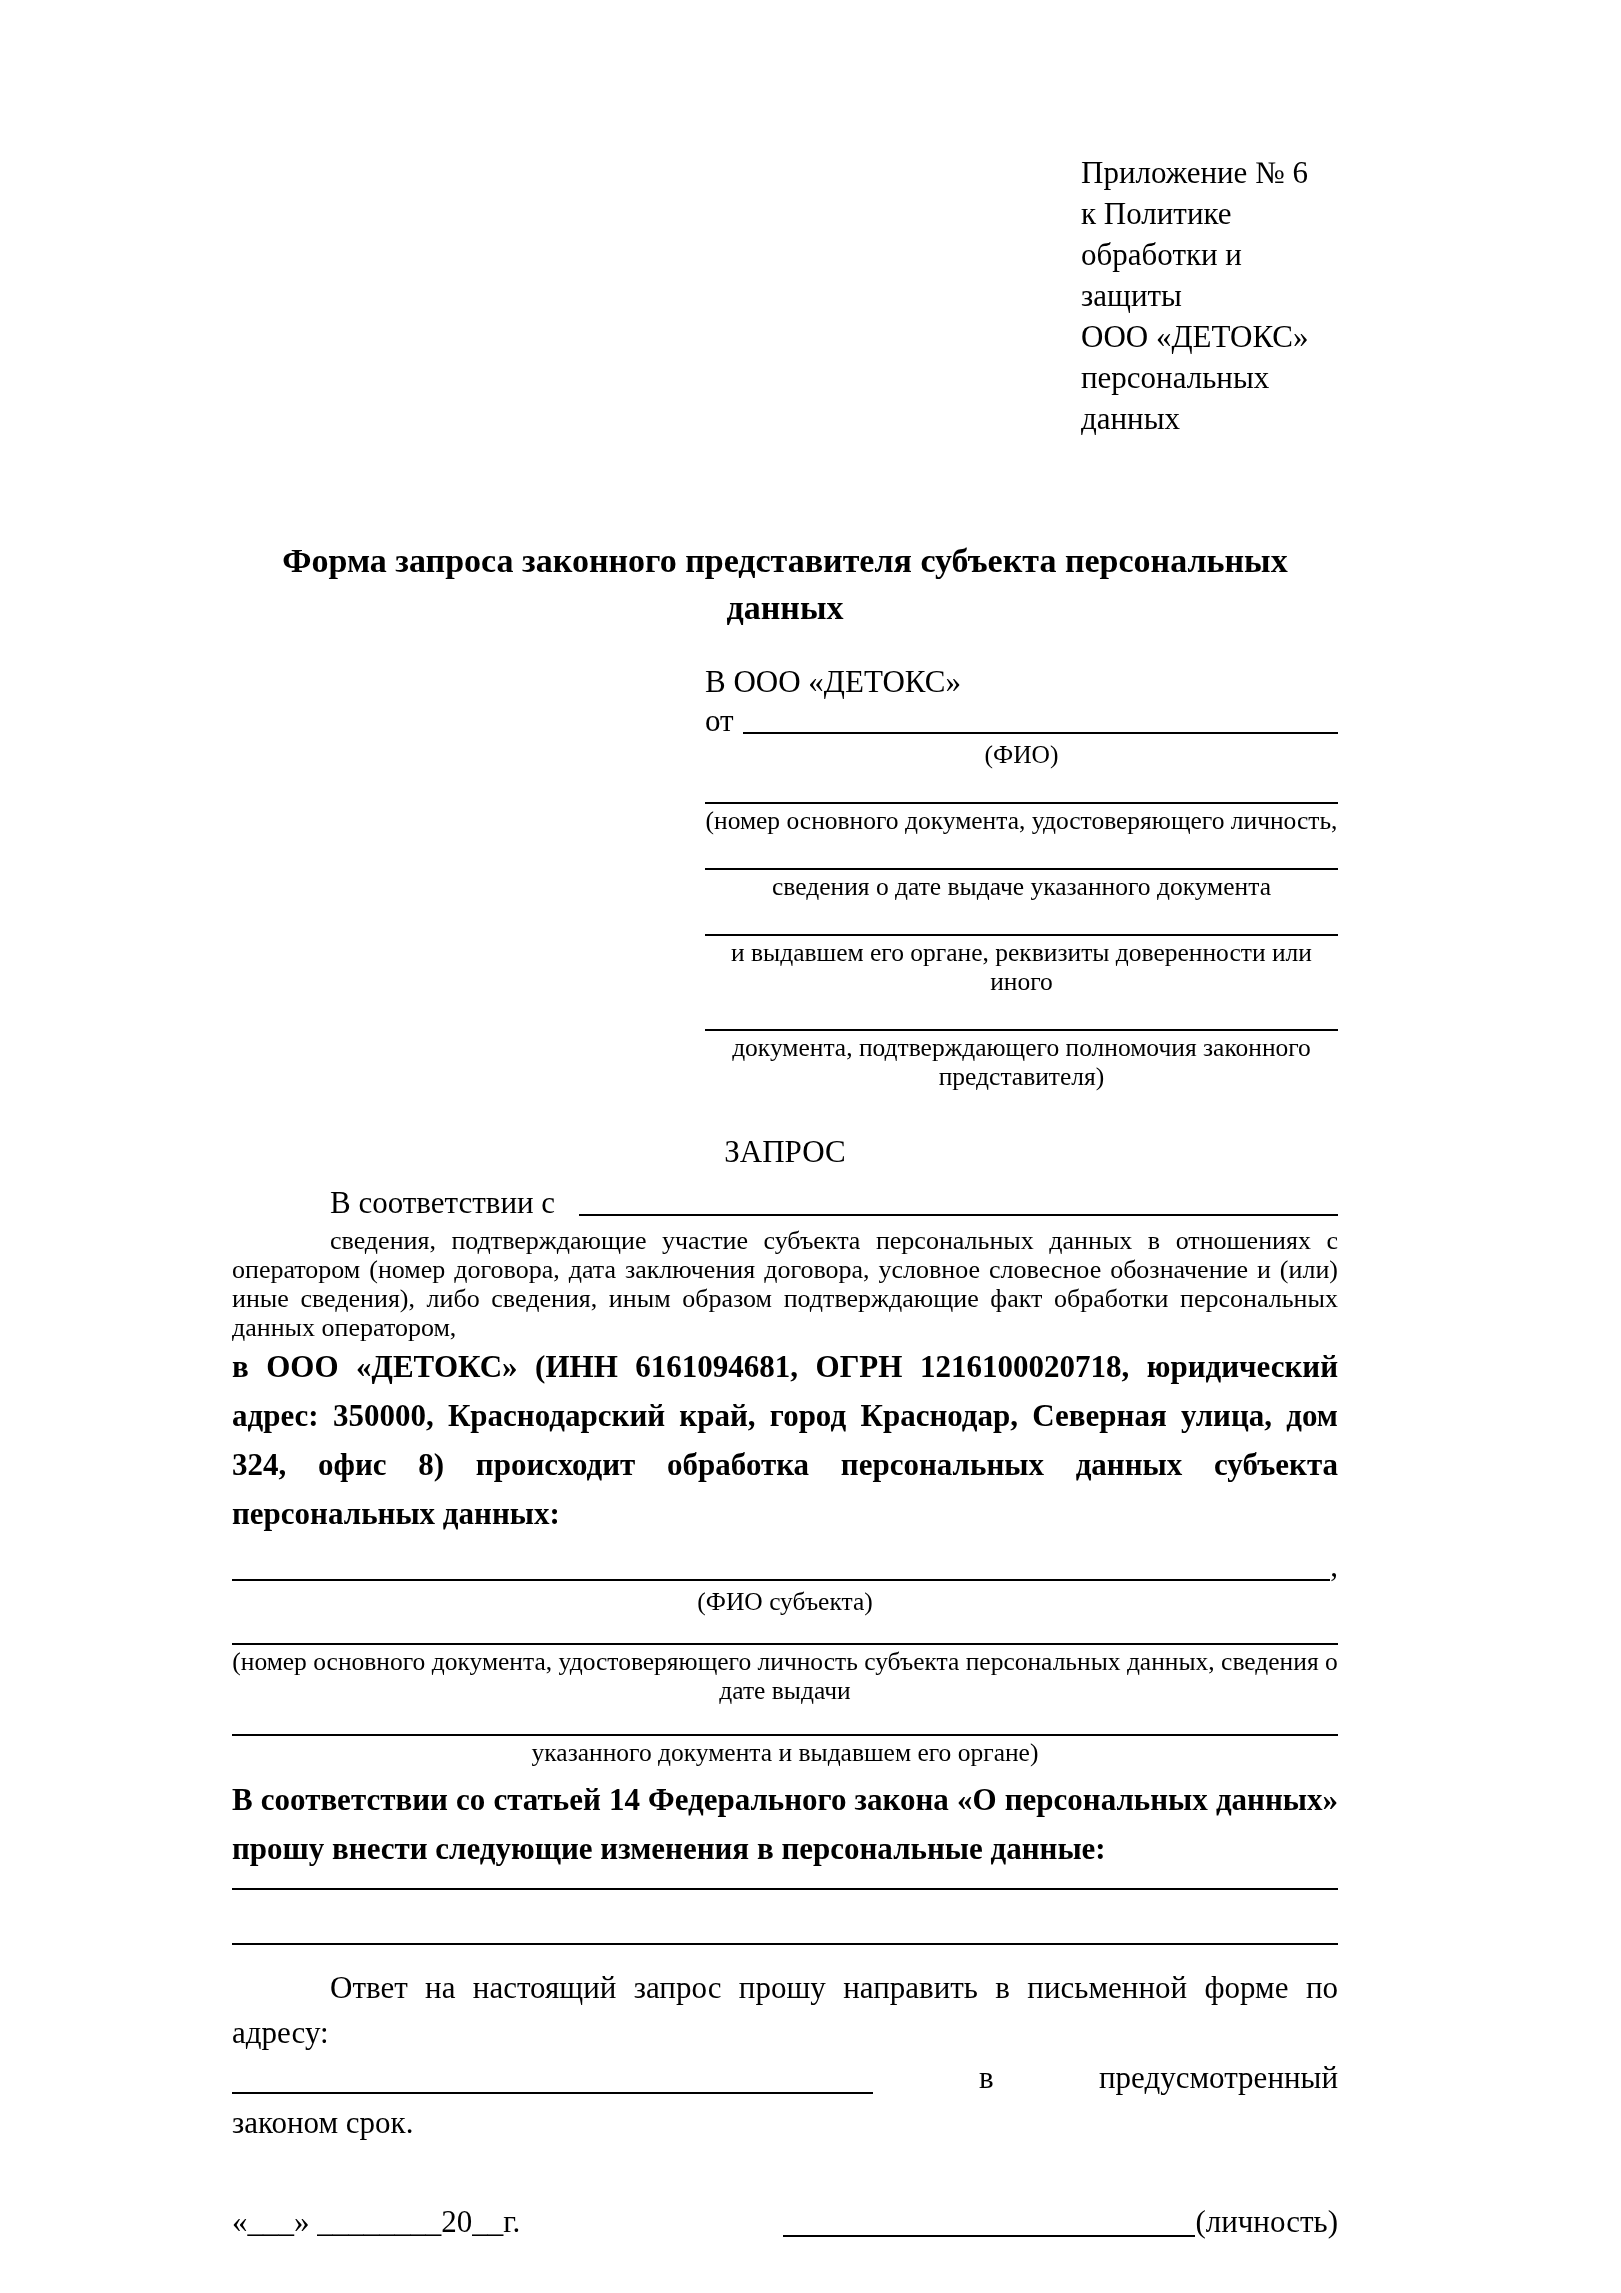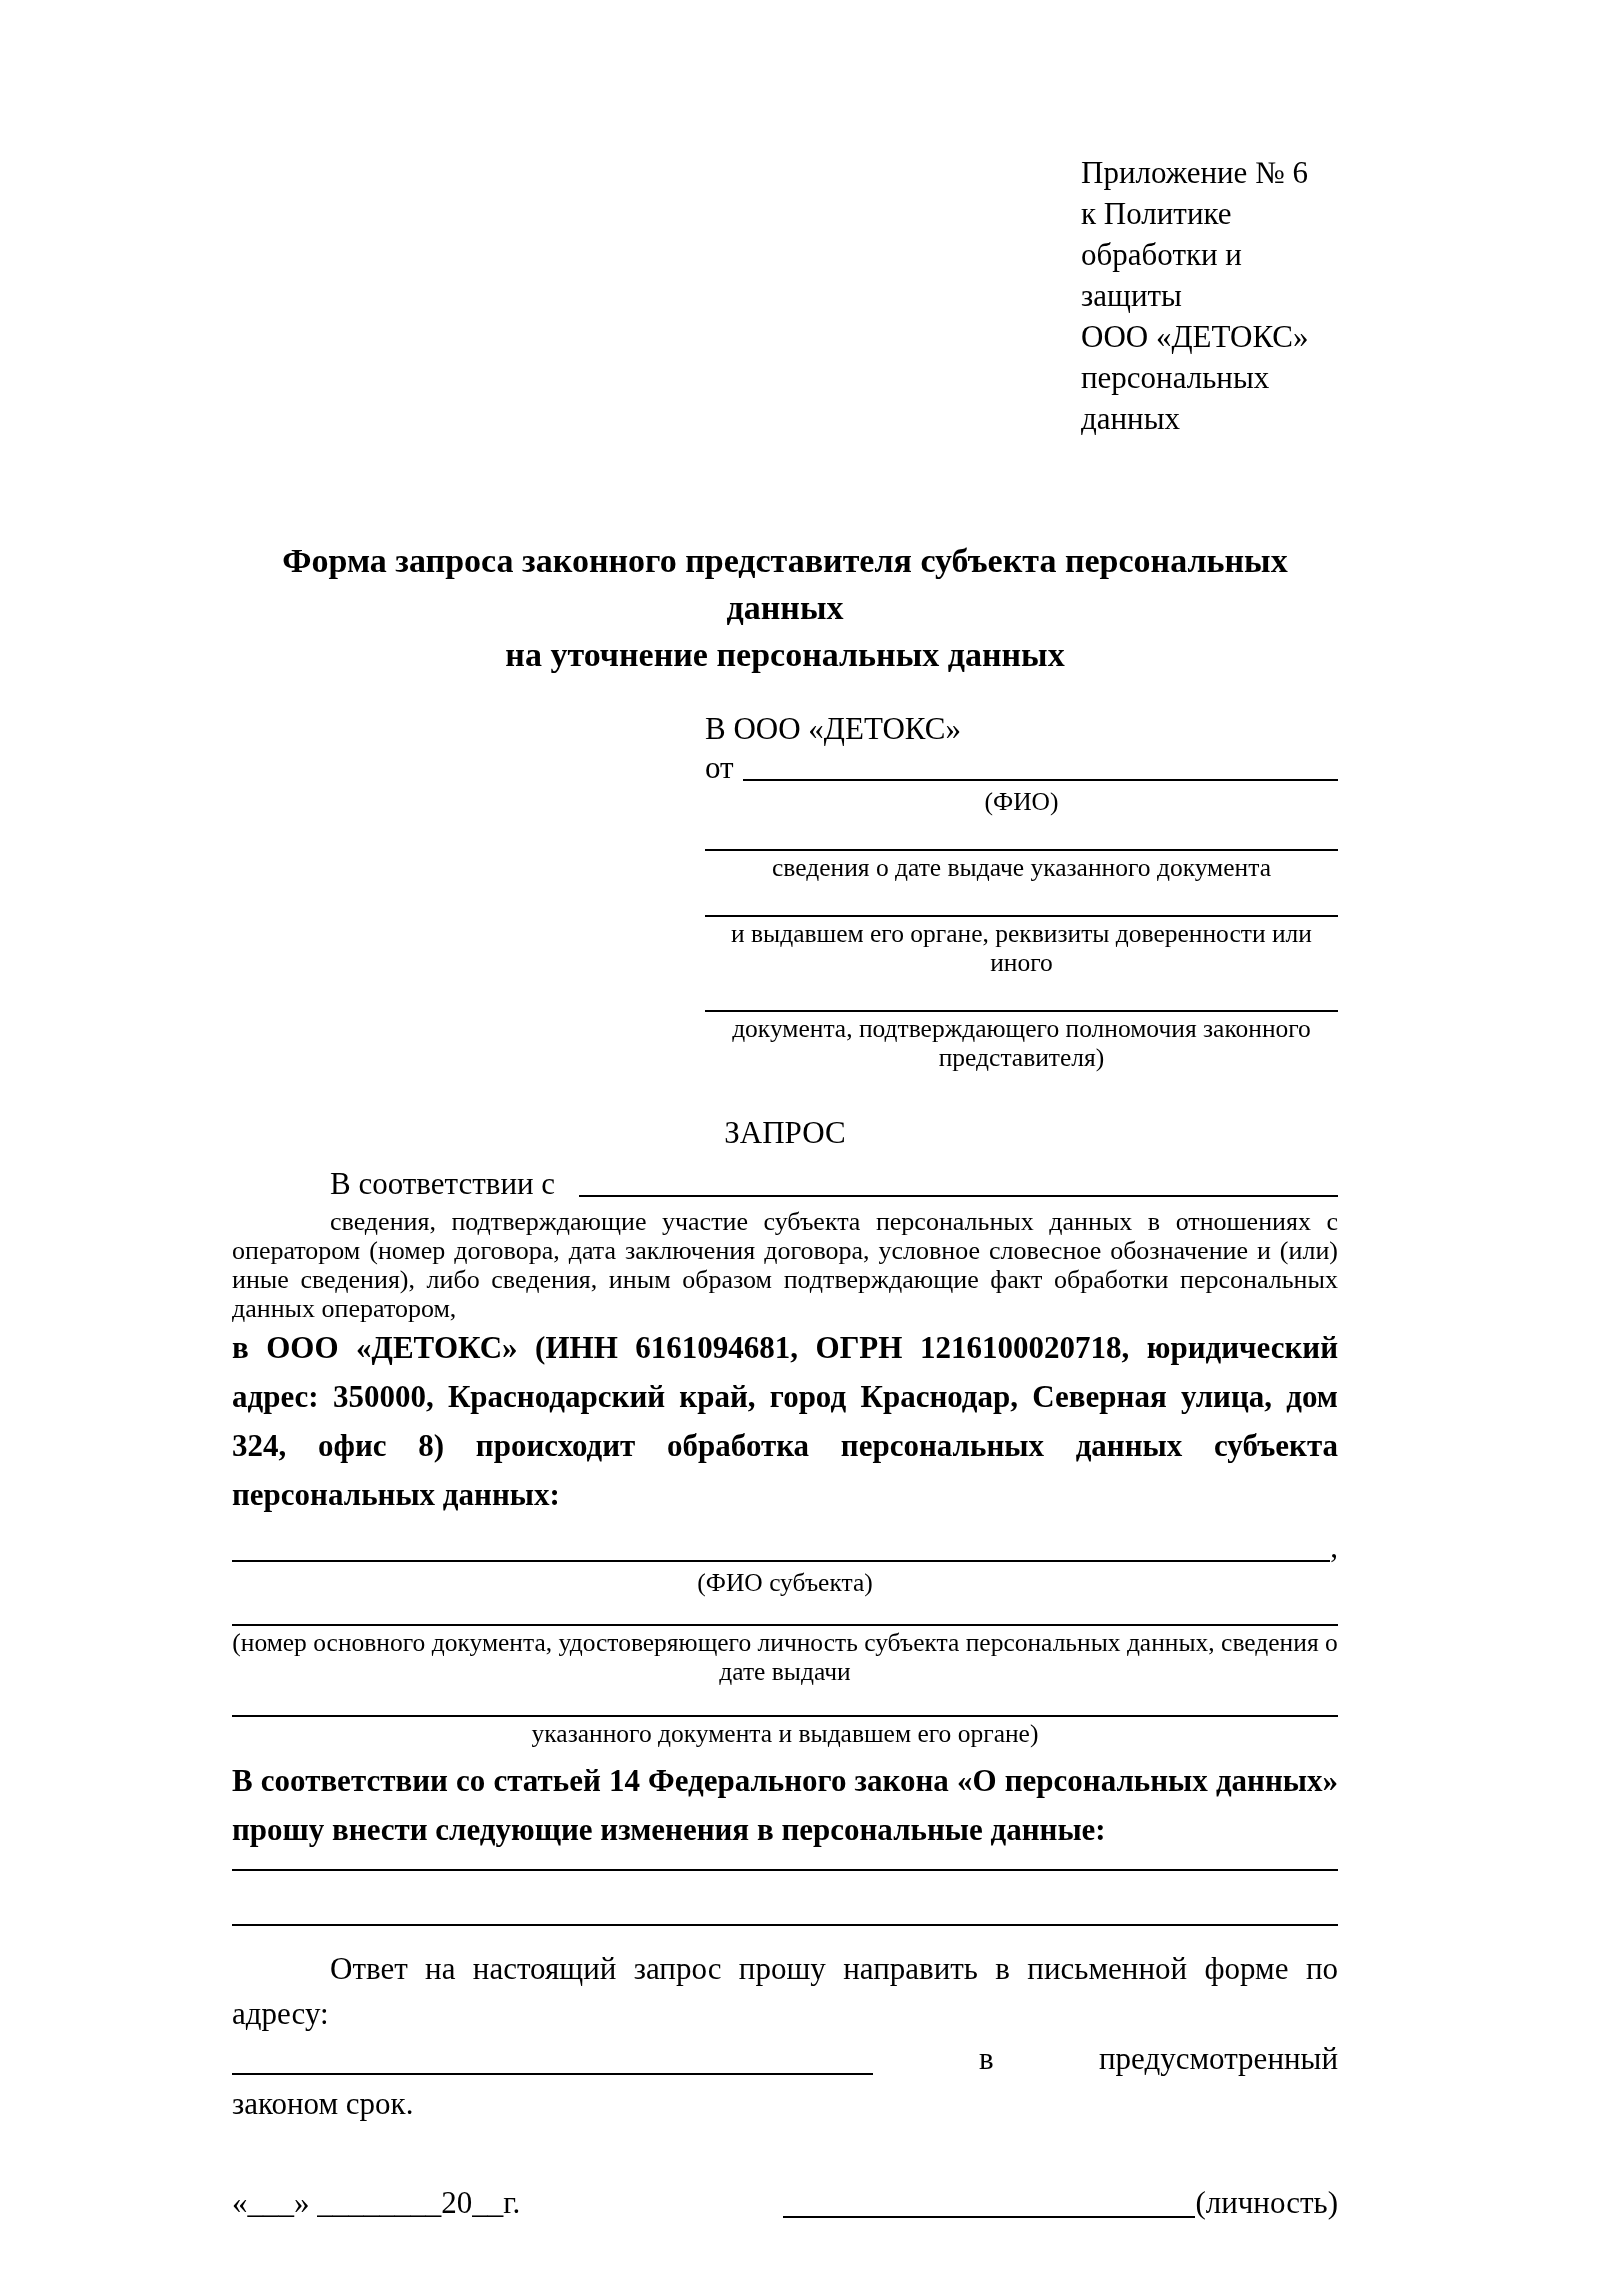--- a/index.html
+++ b/index.html
@@ -126,30 +126,33 @@
 
   <div class="header-block">
     <div>Приложение № 6</div>
     <div>к Политике обработки и защиты</div>
     <div>ООО «ДЕТОКС»</div>
     <div>персональных данных</div>
   </div>
 
   <div class="doc-title">
     <div>Форма запроса законного представителя субъекта персональных данных</div>
-    <div>на уточнение персональных данных</div>
   </div>
 
   <div class="addr">
     <div>В ООО «ДЕТОКС»</div>
     <div class="from-row">
       <span class="label">от</span>
       <span class="fill-line"></span>
     </div>
     <div class="cap">(ФИО)</div>
+    <div class="addr-group">
+      <div class="rule"></div>
+      <div class="cap">(номер основного документа, удостоверяющего личность,</div>
+    </div>
     <div class="addr-group">
       <div class="rule"></div>
       <div class="cap">сведения о дате выдаче указанного документа</div>
     </div>
     <div class="addr-group">
       <div class="rule"></div>
       <div class="cap">и выдавшем его органе, реквизиты доверенности или иного</div>
     </div>
     <div class="addr-group">
       <div class="rule"></div>

